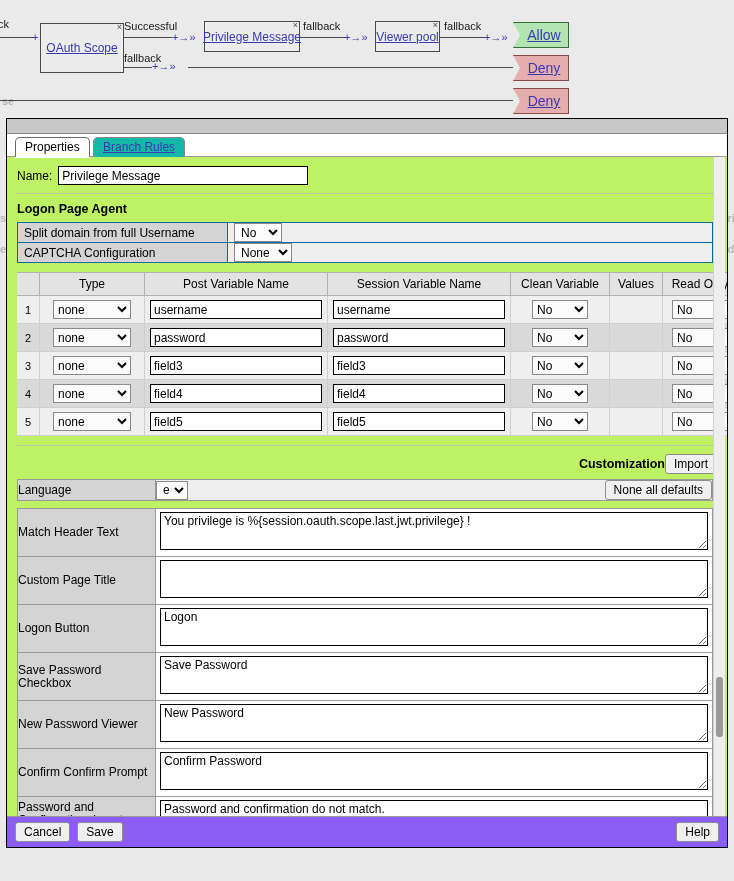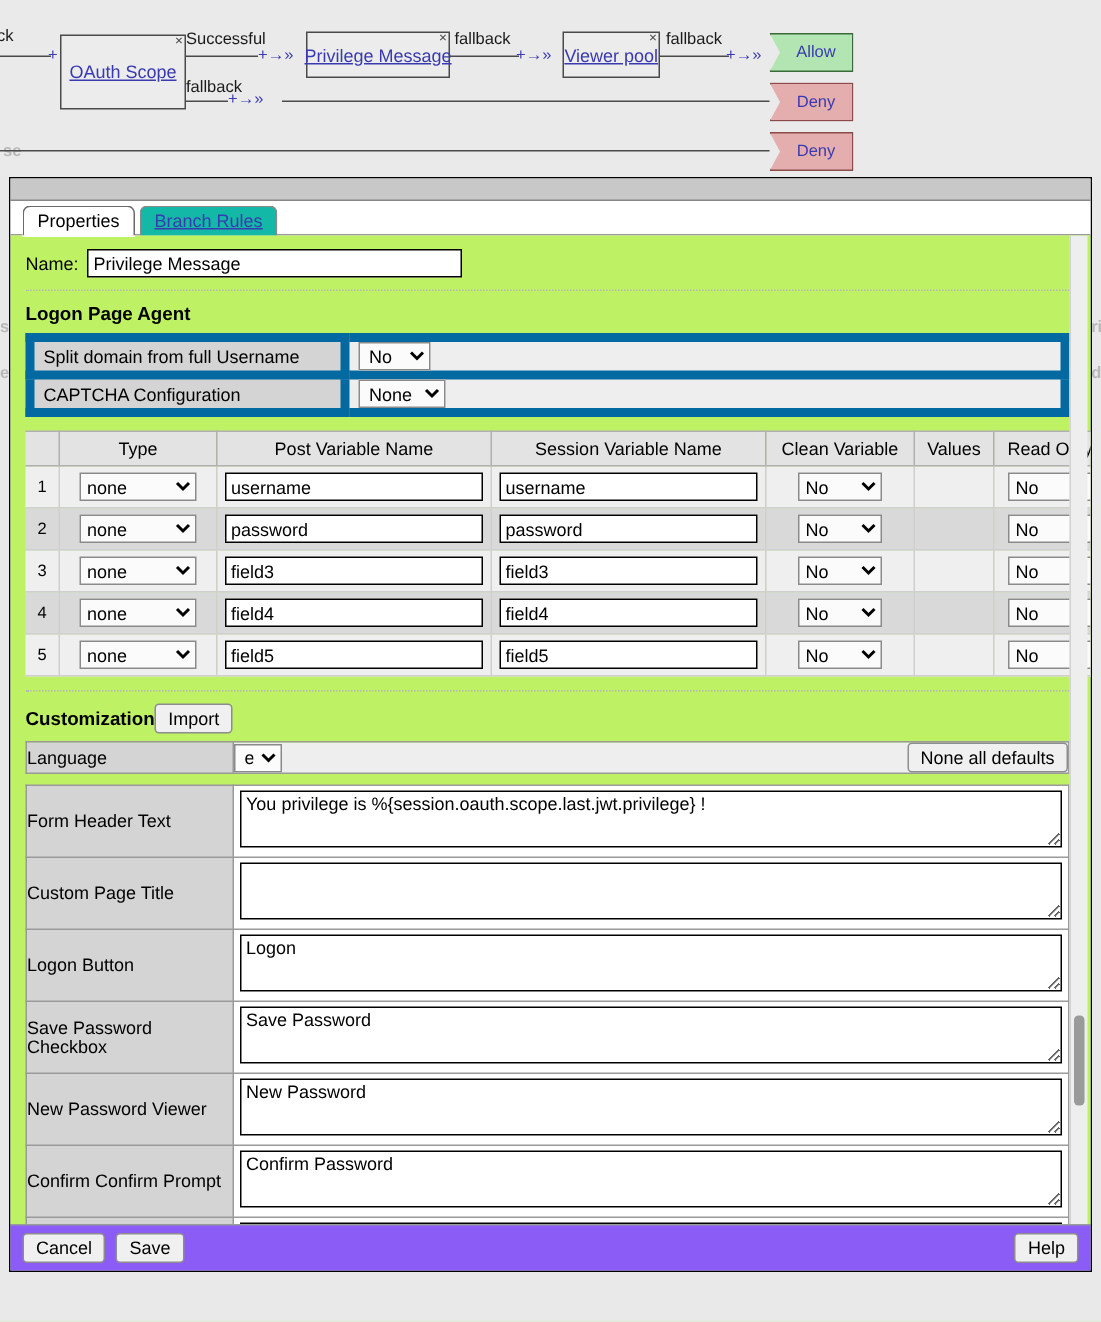--- a/index.html
+++ b/index.html
@@ -85,21 +85,22 @@
     box-sizing: border-box;
     display: flex;
     align-items: center;
     justify-content: center;
     clip-path: polygon(0 0, 100% 0, 100% 100%, 0 100%, 7px 50%);
   }
   .term.allow { background: #b2e5b2; border-color: #3a6a3a; }
   .term.deny  { background: #e5aeae; border-color: #8a4a4a; }
   .term span {
     color: #3a3ab0;
-    font-size: 11px;
+    text-decoration: underline;
+    font-size: 14px;
     padding-left: 6px;
   }
 
   
   #dialog {
     position: absolute;
     left: 6px;
     top: 118px;
     width: 722px;
     height: 730px;
@@ -181,34 +182,34 @@
   }
 
   .section-head {
     font-weight: bold;
     font-size: 12.5px;
     padding: 8px 0 6px 10px;
   }
   .section-head-row {
     display: flex;
     align-items: center;
-    justify-content: flex-start;
+    justify-content: flex-end;
     padding: 8px 10px 5px 10px;
   }
   .section-head-row .section-title { font-weight: bold; font-size: 12.5px; }
 
   
   table.grid {
     border-collapse: collapse;
     margin: 0 10px;
     width: calc(100% - 24px);
     table-layout: fixed;
   }
   table.grid td, table.grid th {
-    border: 6px solid #0369a1;
+    border: 1px solid #0369a1;
     font-size: 12px;
     font-weight: normal;
     padding: 0 6px;
     box-sizing: border-box;
   }
   td.lbl { background: #d4d4d4; width: 210px; }
   td.val { background: #eeeeee; }
 
   select.sel {
     font-family: "Liberation Sans", sans-serif;
@@ -538,21 +539,21 @@
                 <button class="btn">None all defaults</button>
               </div>
             </td>
           </tr>
         </tbody>
           </table>
 
         <table class="custom" style="margin-top:7px;">
           <tbody>
               <tr>
-            <td class="clbl">Form Header Text</td>
+            <td class="clbl">Match Header Text</td>
             <td class="cval area">
               <textarea class="ta" style="">You privilege is %{session.oauth.scope.last.jwt.privilege} !</textarea>
             </td>
           </tr>
           <tr>
             <td class="clbl">Custom Page Title</td>
             <td class="cval area">
               <textarea class="ta" style=""></textarea>
             </td>
           </tr>

